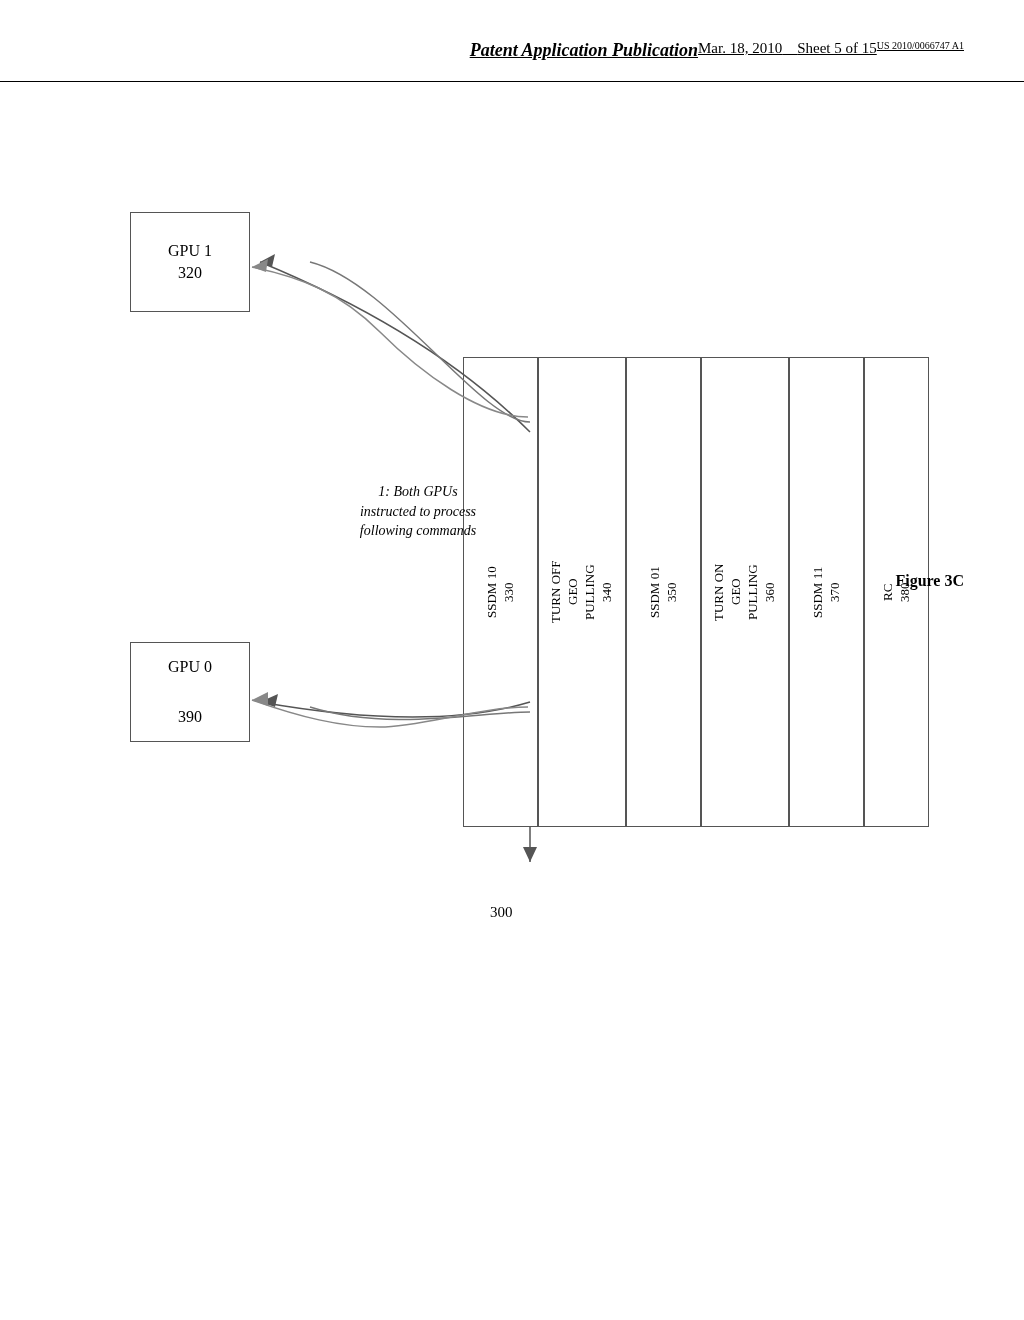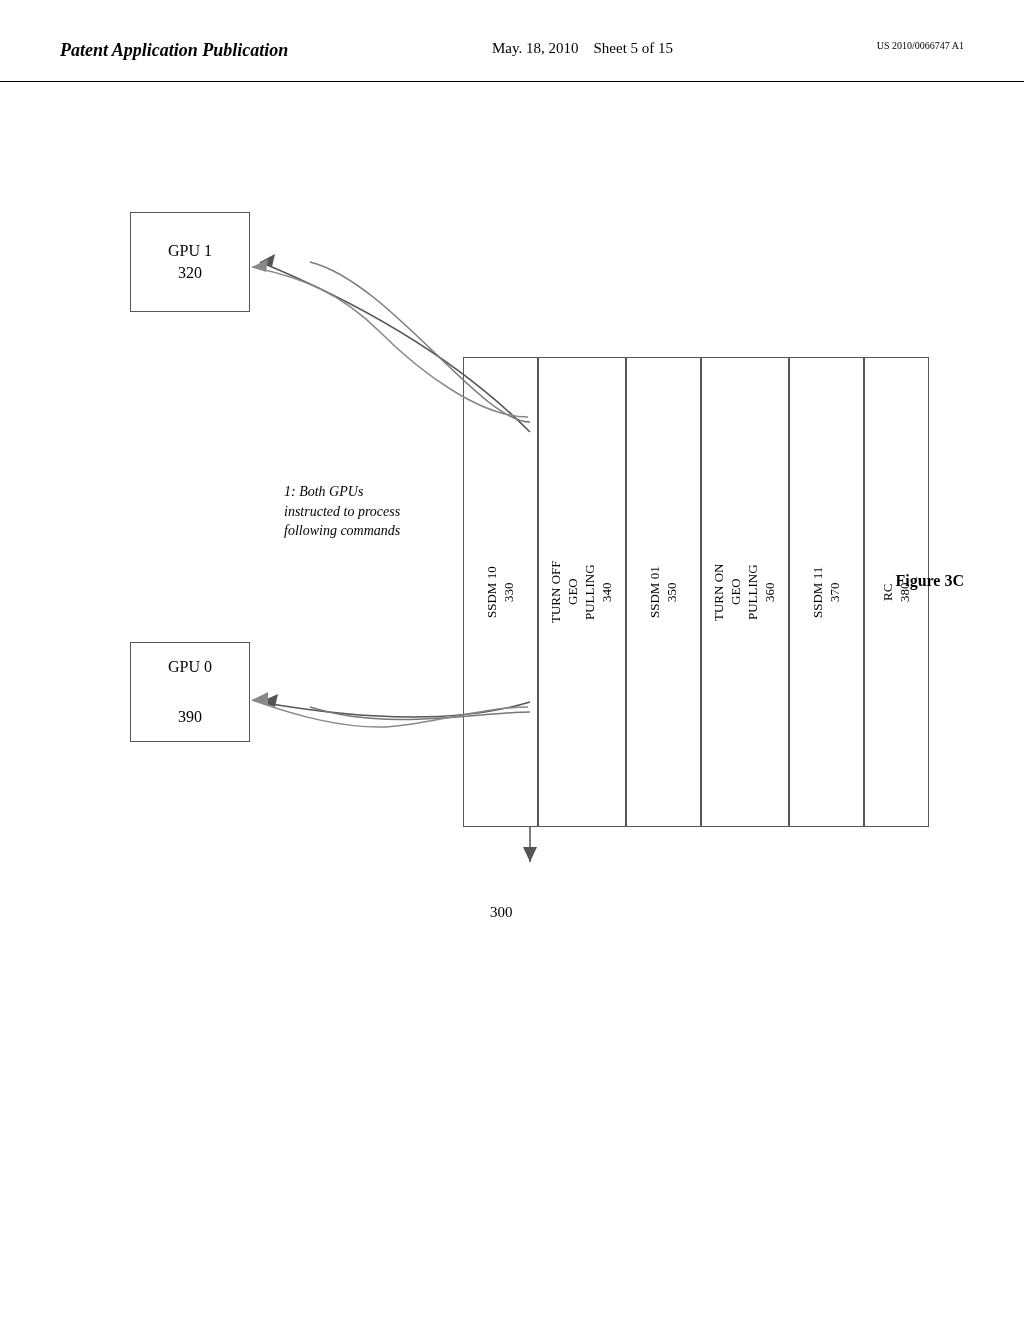--- a/index.html
+++ b/index.html
@@ -8,24 +8,25 @@
       height: 1320px;
       background: #ffffff;
       font-family: 'Times New Roman', Times, serif;
       position: relative;
       overflow: hidden;
     }
 
     
     .header {
       display: flex;
-      justify-content: space-between;
+      justify-content: flex-end;
       align-items: flex-start;
       padding: 40px 60px 20px 60px;
       border-bottom: 1px solid #000;
+      text-decoration: underline;
     }
     .header-left {
       font-weight: bold;
       font-size: 18px;
       font-style: italic;
     }
     .header-center {
       font-size: 15px;
       text-align: center;
     }
@@ -123,21 +124,21 @@
       position: absolute;
       font-size: 15px;
     }
   </style>
 </head>
 <body>
 
 <div class="header">
   <div class="header-left">Patent Application Publication</div>
   <div class="header-center">
-    <span>May. 18, 2010</span>&nbsp;&nbsp;&nbsp;&nbsp;<span>Sheet 5 of 15</span>
+    <span>Mar. 18, 2010</span>&nbsp;&nbsp;&nbsp;&nbsp;<span>Sheet 5 of 15</span>
   </div>
   <div class="header-right">US 2010/0066747 A1</div>
 </div>
 
 <div class="diagram-area">
 
   <div class="gpu-box gpu1-box">
     <span>GPU 1</span>
     <span>320</span>
   </div>
@@ -187,21 +188,21 @@
     <polygon points="530,780 523,765 537,765" fill="#555"></polygon>
 
     <path d="M 528 335 C 480 335 420 290 380 250 C 340 210 300 195 252 185" fill="none" stroke="#888" stroke-width="1.5"></path>
     <polygon points="252,185 268,177 266,190" fill="#888"></polygon>
 
     <path d="M 528 625 C 480 625 420 645 380 645 C 340 645 300 635 252 618" fill="none" stroke="#888" stroke-width="1.5"></path>
     <polygon points="252,618 268,610 268,624" fill="#888"></polygon>
 
   </svg>
 
-  <div class="annotation" style="left: 284px; top: 400px; width: 220px; text-align: left;">
+  <div class="annotation" style="left: 308px; top: 400px; width: 220px; text-align: center;">
     <span>1: Both GPUs</span><br>
     <span>instructed to process</span><br>
     <span>following commands</span>
   </div>
 
   <div class="figure-label" style="right: 60px; top: 490px;">Figure 3C</div>
 
   <div class="arrow-label" style="left: 490px; top: 790px; margin-top: 32px;">300</div>
 
 </div>

